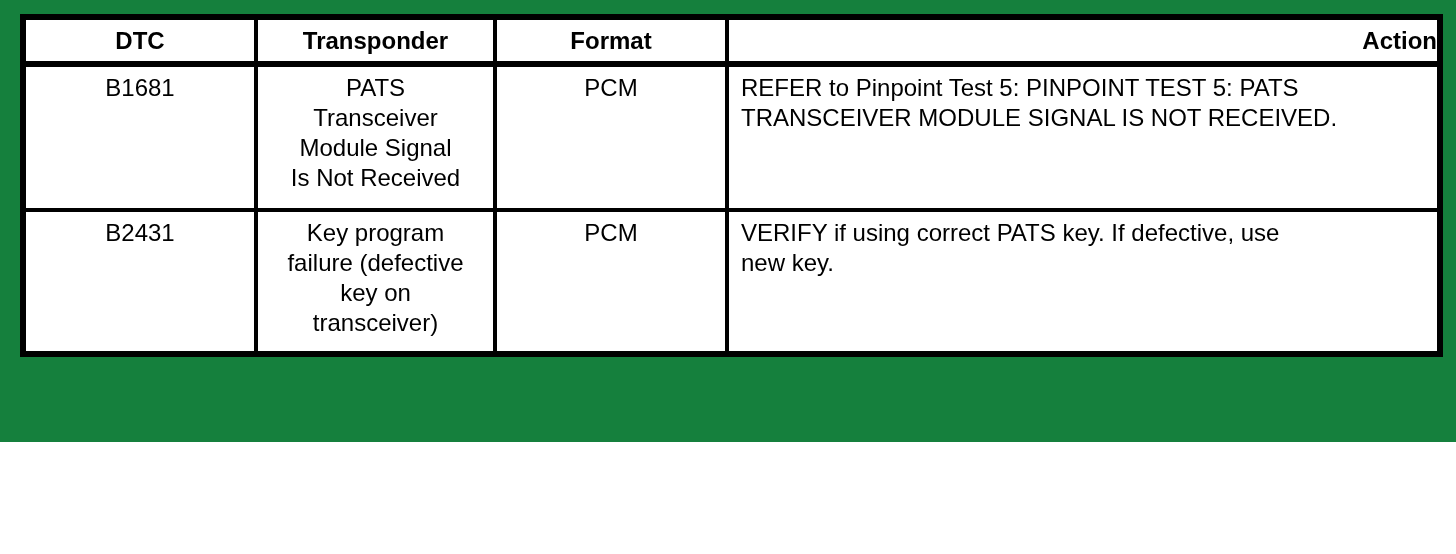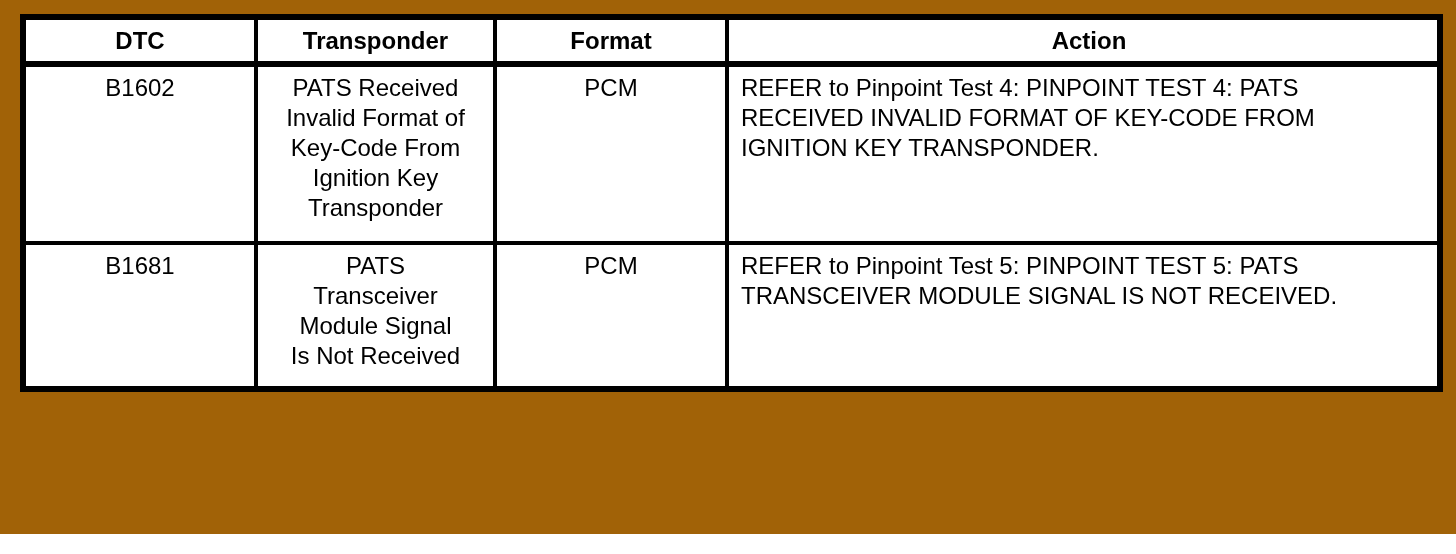--- a/index.html
+++ b/index.html
@@ -3,22 +3,22 @@
 <meta charset="utf-8">
 <style>
   html, body {
     margin: 0;
     padding: 0;
     background: #ffffff;
   }
   .page {
     position: relative;
     width: 1456px;
-    height: 534px;
-    background: #a16207;
+    height: 442px;
+    background: #15803d;
     font-family: "Liberation Sans", "DejaVu Sans", sans-serif;
     color: #000000;
   }
   table.dtc-table {
     position: absolute;
     left: 20px;
     top: 14px;
     width: 1417px;
     border-collapse: collapse;
     table-layout: fixed;
@@ -34,21 +34,21 @@
   .dtc-table thead th {
     height: 41px;
     font-size: 24px;
     font-weight: bold;
     text-align: center;
     vertical-align: middle;
     border-bottom-width: 6px;
     padding: 0;
   }
   .dtc-table thead th.col-action {
-    text-align: center;
+    text-align: right;
     padding-left: 12px;
   }
   .dtc-table td {
     vertical-align: top;
     font-size: 24px;
     line-height: 30px;
     padding: 6px 8px 0 8px;
   }
   .dtc-table td.cell-dtc,
   .dtc-table td.cell-desc,
@@ -85,37 +85,35 @@
     </colgroup>
     <thead>
       <tr>
         <th class="col-dtc">DTC</th>
         <th class="col-desc">Transponder</th>
         <th class="col-source">Format</th>
         <th class="col-action">Action</th>
       </tr>
     </thead>
     <tbody>
-      <tr class="row-1">
-        <td class="cell-dtc">B1602</td>
-        <td class="cell-desc">PATS Received
-Invalid Format of
-Key-Code From
-Ignition  Key
-Transponder</td>
-        <td class="cell-source">PCM</td>
-        <td class="cell-action">REFER to Pinpoint Test 4: PINPOINT TEST 4: PATS
-RECEIVED INVALID FORMAT OF KEY-CODE FROM
-IGNITION KEY TRANSPONDER.</td>
-      </tr>
       <tr class="row-2">
         <td class="cell-dtc">B1681</td>
         <td class="cell-desc">PATS
 Transceiver
 Module Signal
 Is Not Received</td>
         <td class="cell-source">PCM</td>
         <td class="cell-action">REFER to Pinpoint Test 5: PINPOINT TEST 5: PATS
 TRANSCEIVER MODULE SIGNAL IS NOT RECEIVED.</td>
       </tr>
+      <tr class="row-3">
+        <td class="cell-dtc">B2431</td>
+        <td class="cell-desc">Key program
+failure (defective
+key  on
+transceiver)</td>
+        <td class="cell-source">PCM</td>
+        <td class="cell-action">VERIFY if using correct PATS key.  If defective, use
+new key.</td>
+      </tr>
     </tbody>
   </table>
 </div>
 
 </body></html>

